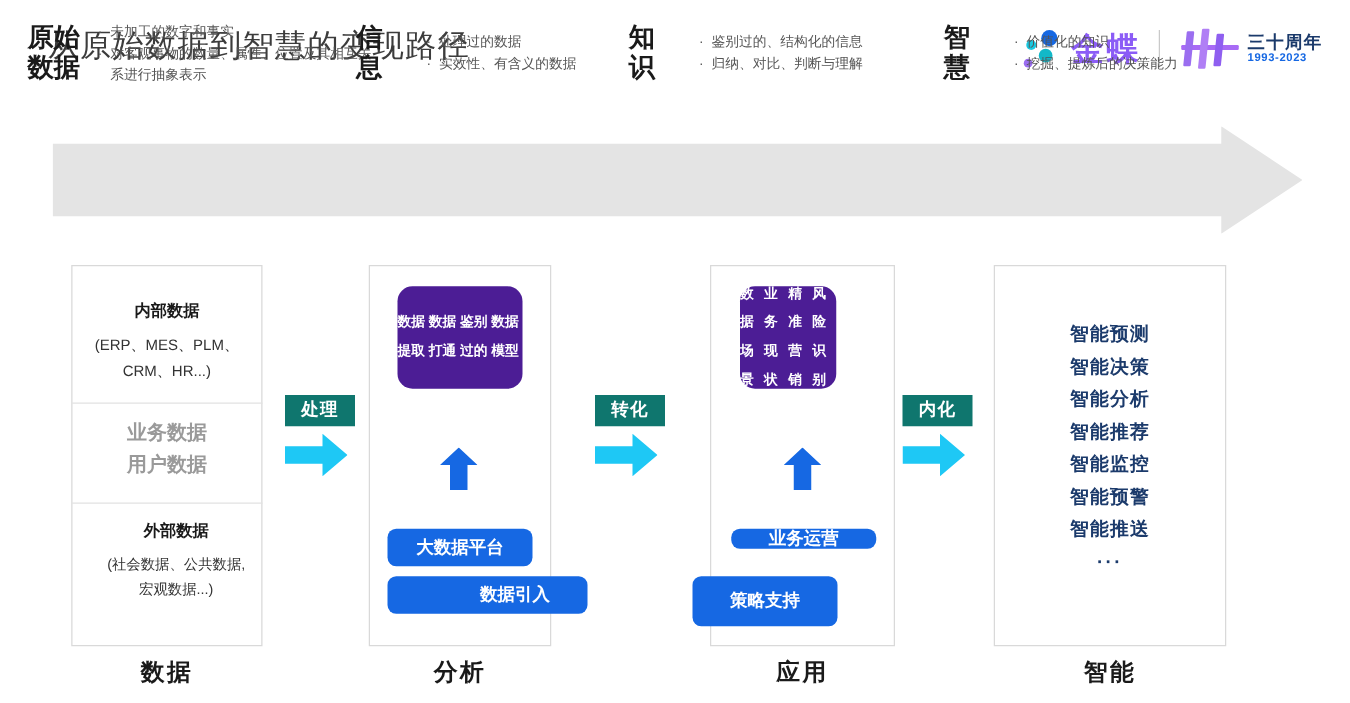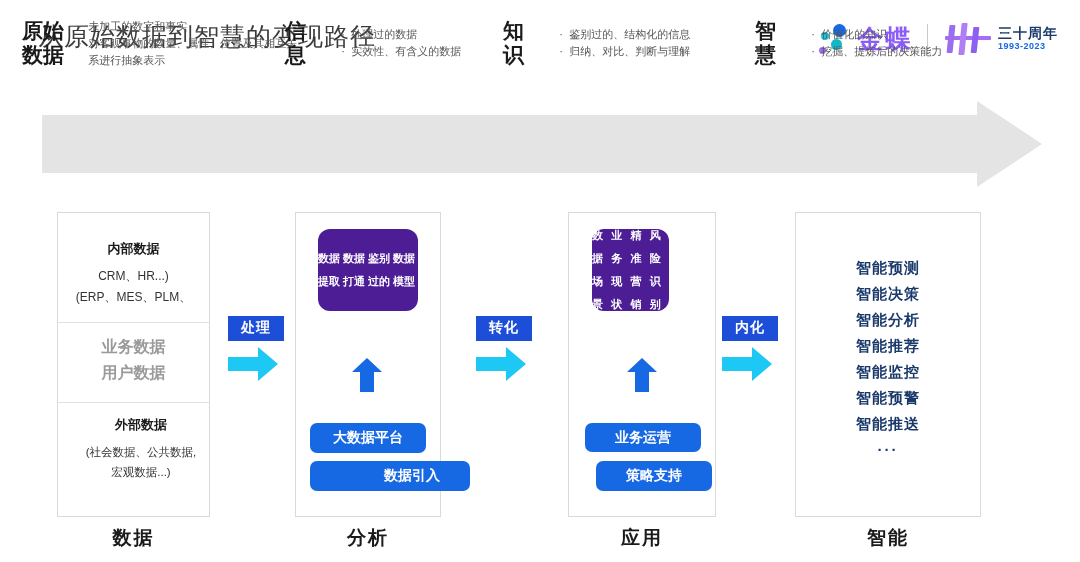--- a/index.html
+++ b/index.html
@@ -97,32 +97,32 @@
   .up-arrow{position:absolute;width:30px;height:34px;}
   .up-arrow svg{display:block;}
 
   #b1-main{left:318px;top:229px;width:100px;height:82px;}
   #b1-arrow{left:352px;top:358px;}
   #b1-p1{left:310px;top:423px;width:116px;height:30px;}
   #b1-p2{left:310px;top:461px;width:116px;height:30px;padding-left:44px;}
 
   #b2-main{left:592px;top:229px;width:77px;height:82px;}
   #b2-arrow{left:627px;top:358px;}
-  #b2-p1{left:585px;top:423px;width:116px;height:29px;text-align:center;}
-  #b2-p2{left:596px;top:461px;width:116px;height:30px;}
+  #b2-p1{left:585px;top:423px;width:116px;height:16px;text-align:center;}
+  #b2-p2{left:554px;top:461px;width:116px;height:40px;}
 
   
   #c3-list{position:absolute;left:795px;top:255px;width:186px;text-align:center;}
   #c3-list .it{font-size:15px;font-weight:bold;color:#1b3a6b;line-height:26px;letter-spacing:1px;}
   #c3-list .ell{font-size:15px;font-weight:bold;color:#1b3a6b;line-height:26px;letter-spacing:2px;}
 
   
   .connector{position:absolute;width:56px;}
   .conn-badge{
-    background:#1d4ed8;color:#fff;font-size:14px;font-weight:bold;
+    background:#0f766e;color:#fff;font-size:14px;font-weight:bold;
     text-align:center;padding:3px 0 4px;letter-spacing:1px;
   }
   .conn-arrow{margin-top:6px;}
   .conn-arrow svg{display:block;}
   #conn0{left:228px;top:316px;}
   #conn1{left:476px;top:316px;}
   #conn2{left:722px;top:316px;}
 
   
   .foot{
@@ -235,22 +235,22 @@
 </div>
 
 <div class="col-card" id="card0"></div>
 <div class="col-card" id="card1"></div>
 <div class="col-card" id="card2"></div>
 <div class="col-card" id="card3"></div>
 
 <div style="position:absolute;left:57px;top:212px;width:153px;height:223px;">
   <div class="c0-block" id="c0-top">
     <div class="hd">内部数据</div>
+    <div class="sub">(ERP、MES、PLM、</div>
     <div class="sub">CRM、HR...)</div>
-    <div class="sub">(ERP、MES、PLM、</div>
   </div>
   <div id="c0-sep1"></div>
   <div class="c0-block" id="c0-mid">
     <div class="it">业务数据</div>
     <div class="it">用户数据</div>
   </div>
   <div id="c0-sep2"></div>
   <div class="c0-block" id="c0-bot">
     <div class="hd">外部数据</div>
     <div class="sub">(社会数据、公共数据,</div>

